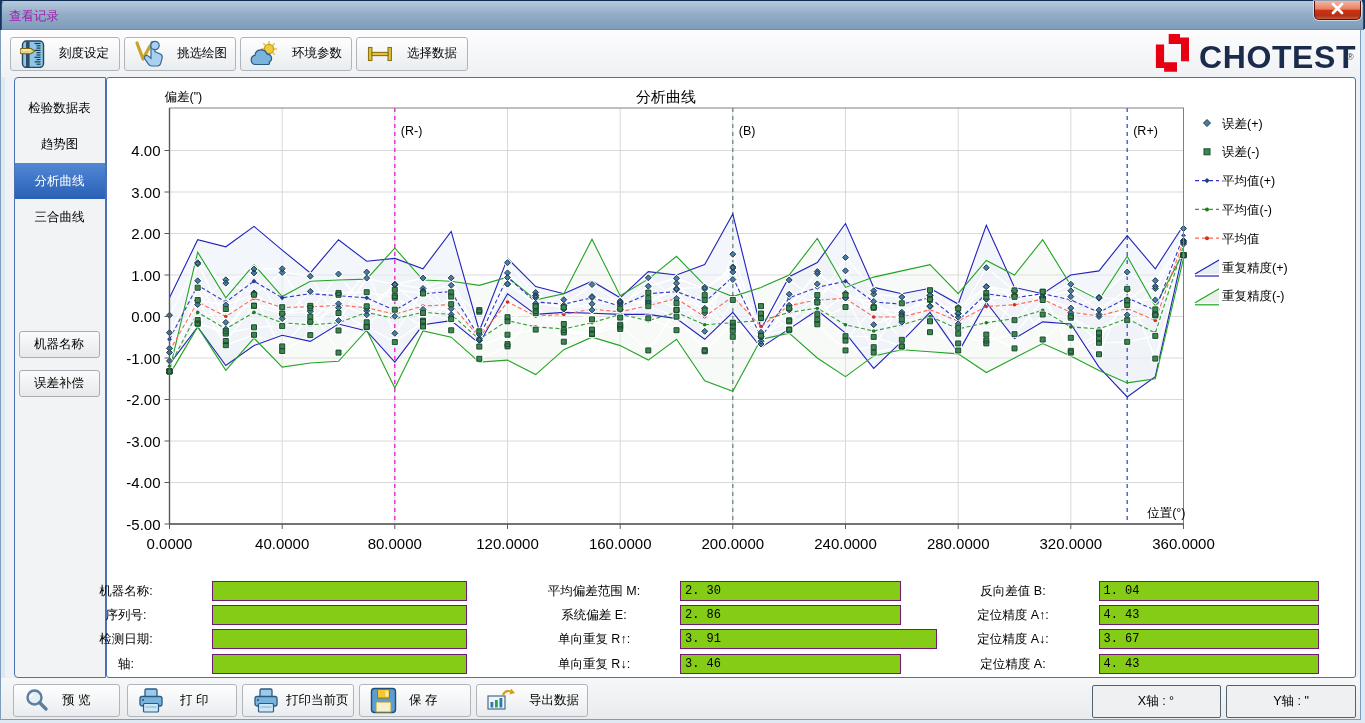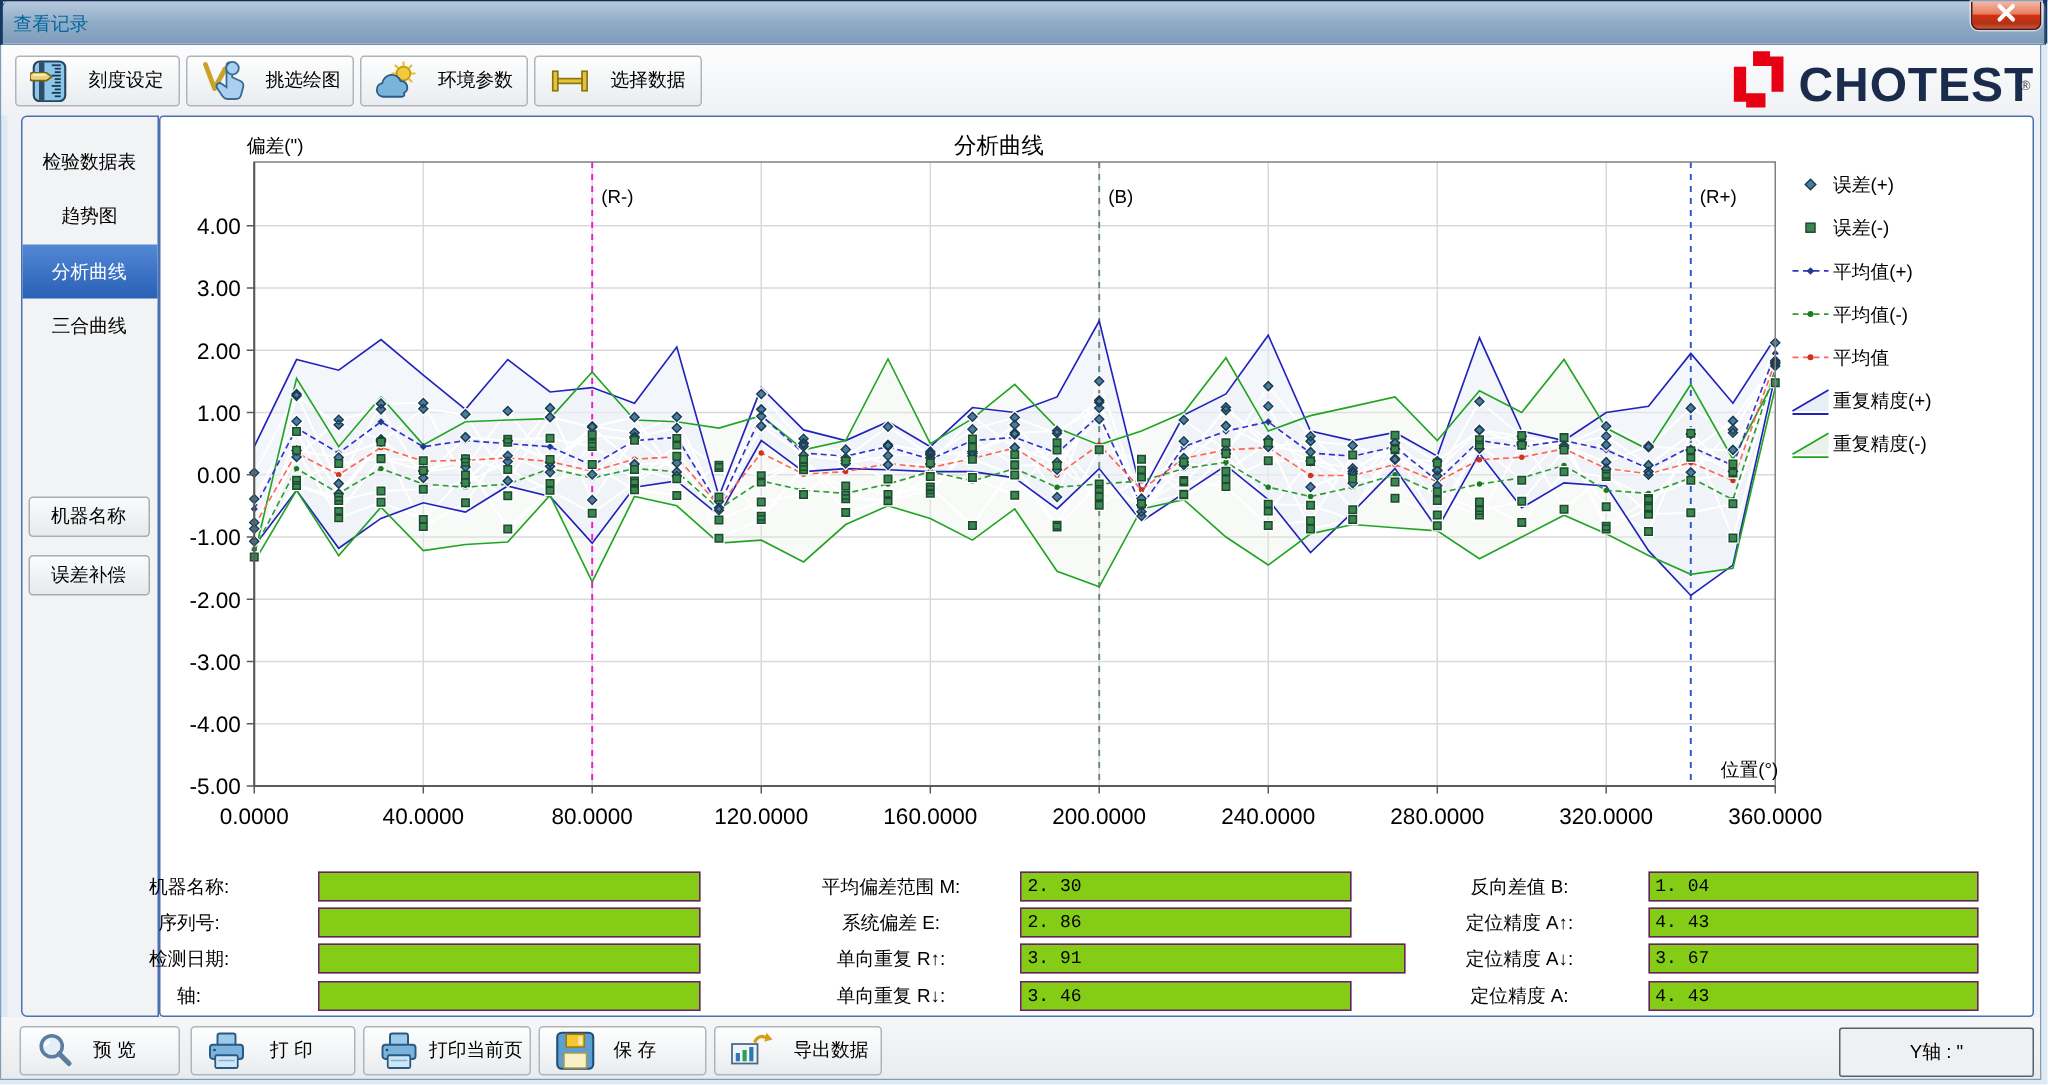--- a/index.html
+++ b/index.html
@@ -1,20 +1,20 @@
 <!DOCTYPE html>
 <html><head><meta charset="utf-8"><style>
 *{margin:0;padding:0;box-sizing:border-box}
 html,body{width:1365px;height:723px;overflow:hidden;font-family:"Liberation Sans",sans-serif}
 body{position:relative;background:#eef2f7}
 .abs{position:absolute}
 
 #topline{left:0;top:0;width:1365px;height:1px;background:#102c55}
 #titlebar{left:1px;top:1px;width:1363px;height:29px;background:linear-gradient(#b6c9dc,#91acc7 50%,#7e9cba);border-radius:4px 4px 0 0;border-left:1px solid #2a4a74;border-right:1px solid #2a4a74;border-bottom:1px solid #6f8eae}
-#title{left:9px;top:8px;font-size:12.5px;color:#0369a1}
+#title{left:9px;top:8px;font-size:12.5px;color:#a21caf}
 #closebtn{left:1314px;top:1px;width:47px;height:18.5px;border:1px solid #5c120b;border-top:none;border-radius:0 0 5px 5px;background:linear-gradient(#f3b7a4,#e87f62 45%,#d33012 52%,#b23216 82%,#c55a3c);box-shadow:0 0 0 1px rgba(255,255,255,.55)}
 #closex{left:1330px;top:1px;width:15px;height:15px}
 #lborder{left:0;top:30px;width:1px;height:689px;background:#7f9db9}
 #rborder{left:1360px;top:30px;width:1px;height:689px;background:#7f9db9}
 #rfill{left:1361px;top:30px;width:4px;height:693px;background:#dfe9f3}
 #bline{left:0;top:719px;width:1361px;height:1px;background:#7f9db9}
 #bfill{left:0;top:720px;width:1361px;height:3px;background:#dfe9f3}
 #lfill{left:1px;top:30px;width:4px;height:689px;background:#dfe9f3}
 
 #toolbar{left:1px;top:30px;width:1359px;height:47px;background:linear-gradient(#fdfdfe,#eff1f4)}
@@ -420,18 +420,19 @@
       <svg width="30" height="27" viewBox="0 0 30 27">
         <rect x="1" y="9" width="17" height="13" fill="#eef4f8" stroke="#4a6a8a" stroke-width="1.2"></rect>
         <rect x="3.5" y="15" width="2.8" height="5.5" fill="#2a7ab0"></rect>
         <rect x="8" y="13" width="2.8" height="7.5" fill="#30a050"></rect>
         <rect x="12.5" y="11" width="2.8" height="9.5" fill="#2a7ab0"></rect>
         <path d="M16 8 C18 3.5 22 3 25 5.5" fill="none" stroke="#d4a017" stroke-width="2.2"></path>
         <path d="M24 1.5 L28 6 L22.5 7.5 Z" fill="#d4a017"></path>
       </svg>
       <span>导出数据</span>
     </div>
+  <div class="xybtn" style="left:1090.5px;width:129px">X轴 : °</div>
   <div class="xybtn" style="left:1225px;width:130px">Y轴 : "</div>
 </div>
 <div class="abs" id="closebtn"></div>
 <svg class="abs" id="closex" viewBox="0 0 15 15">
     <path d="M3 3 L12 12 M12 3 L3 12" stroke="#fff" stroke-width="2.7" stroke-linecap="round"></path>
   </svg>
 
 </body></html>

